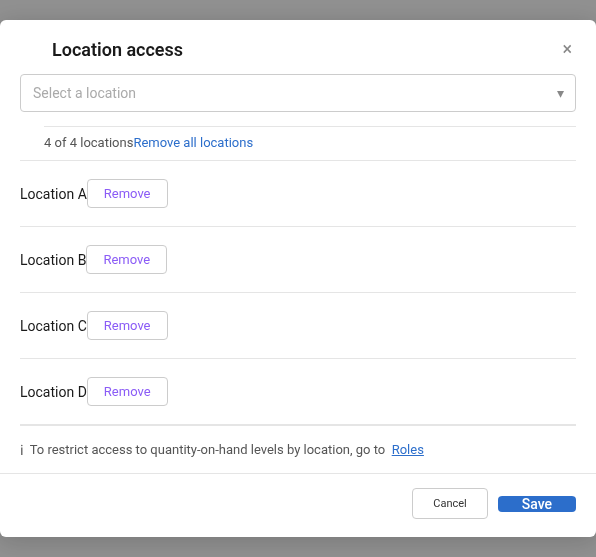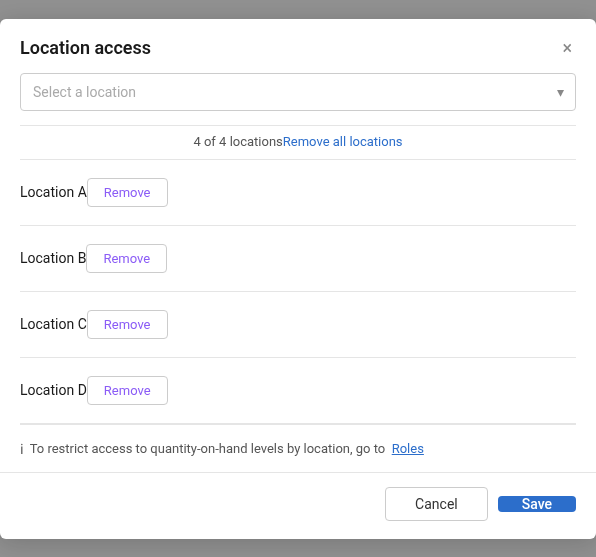--- a/index.html
+++ b/index.html
@@ -34,20 +34,21 @@
       box-shadow: 0 4px 24px rgba(0,0,0,0.18);
       overflow: hidden;
     }
 
     .modal-header {
       display: flex;
       align-items: center;
       justify-content: space-between;
       padding: 18px 20px 14px 20px;
       border-bottom: none;
+      margin-left: 32px;
     }
 
     .modal-title {
       font-size: 18px;
       font-weight: 600;
       color: #1a1a1a;
     }
 
     .close-btn {
       background: none;
@@ -86,24 +87,25 @@
       top: 50%;
       transform: translateY(-50%);
       pointer-events: none;
       color: #888;
       font-size: 14px;
     }
 
     .locations-meta {
       display: flex;
       align-items: center;
-      justify-content: center;
+      justify-content: flex-start;
       padding: 8px 0 10px 0;
       border-top: 1px solid #e5e5e5;
       border-bottom: none;
+      margin-left: 24px;
     }
 
     .locations-count {
       font-size: 13px;
       color: #555;
     }
 
     .remove-all-btn {
       background: none;
       border: none;
@@ -166,22 +168,22 @@
       justify-content: flex-end;
       padding: 14px 20px 18px 20px;
       border-top: 1px solid #e5e5e5;
       gap: 10px;
     }
 
     .cancel-btn {
       background: #fff;
       border: 1px solid #ccc;
       border-radius: 4px;
-      padding: 8px 29px;
-      font-size: 14px;
+      padding: 8px 20px;
+      font-size: 11px;
       color: #333;
       cursor: pointer;
     }
 
     .save-btn {
       background: #2c6ecb;
       border: none;
       border-radius: 4px;
       padding: 0 24px;
       font-size: 14px;

